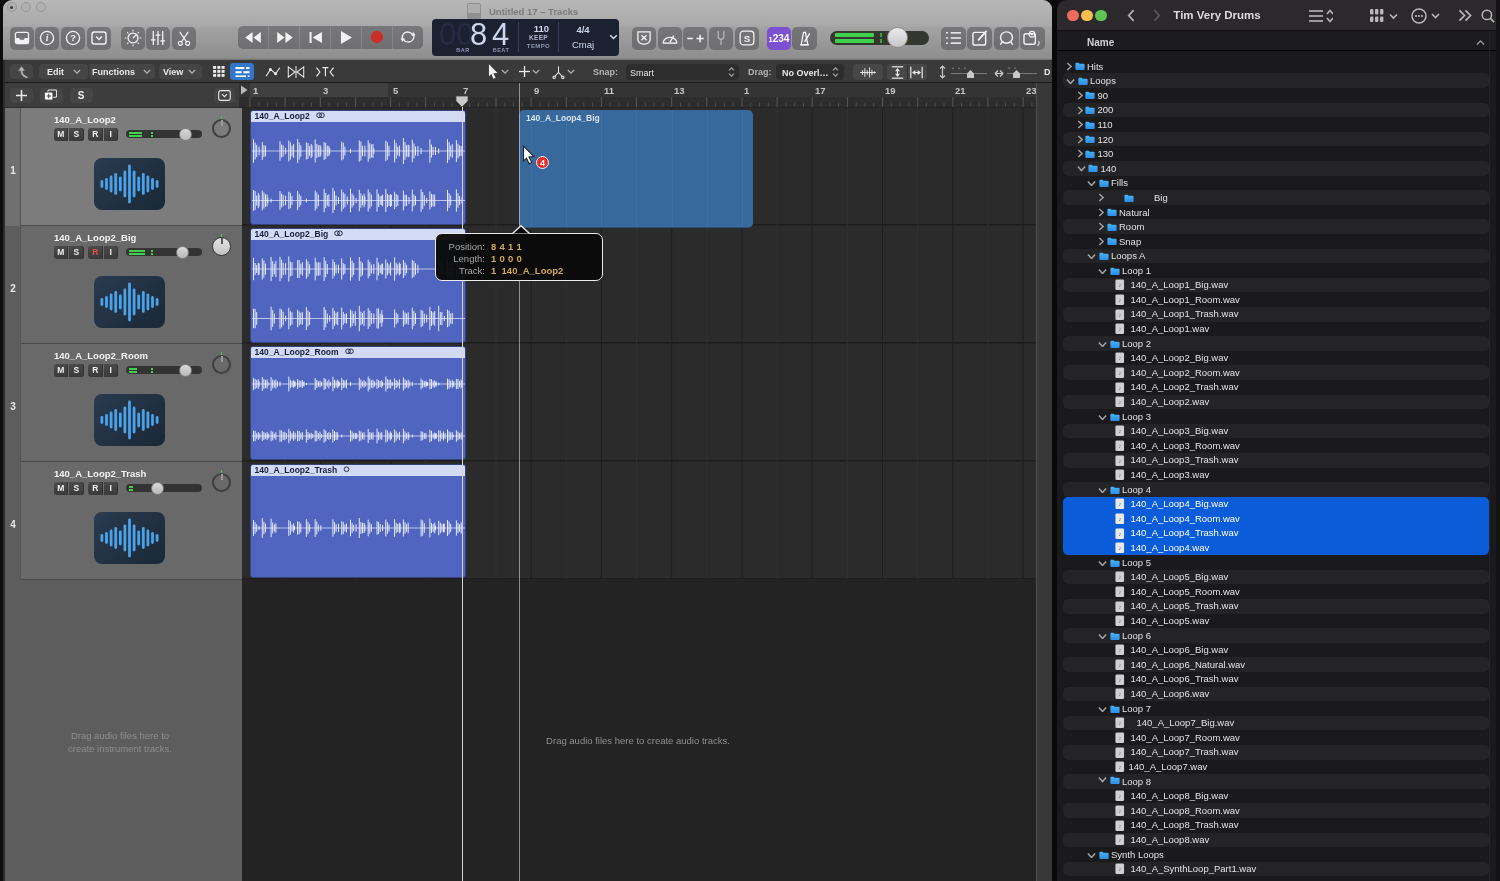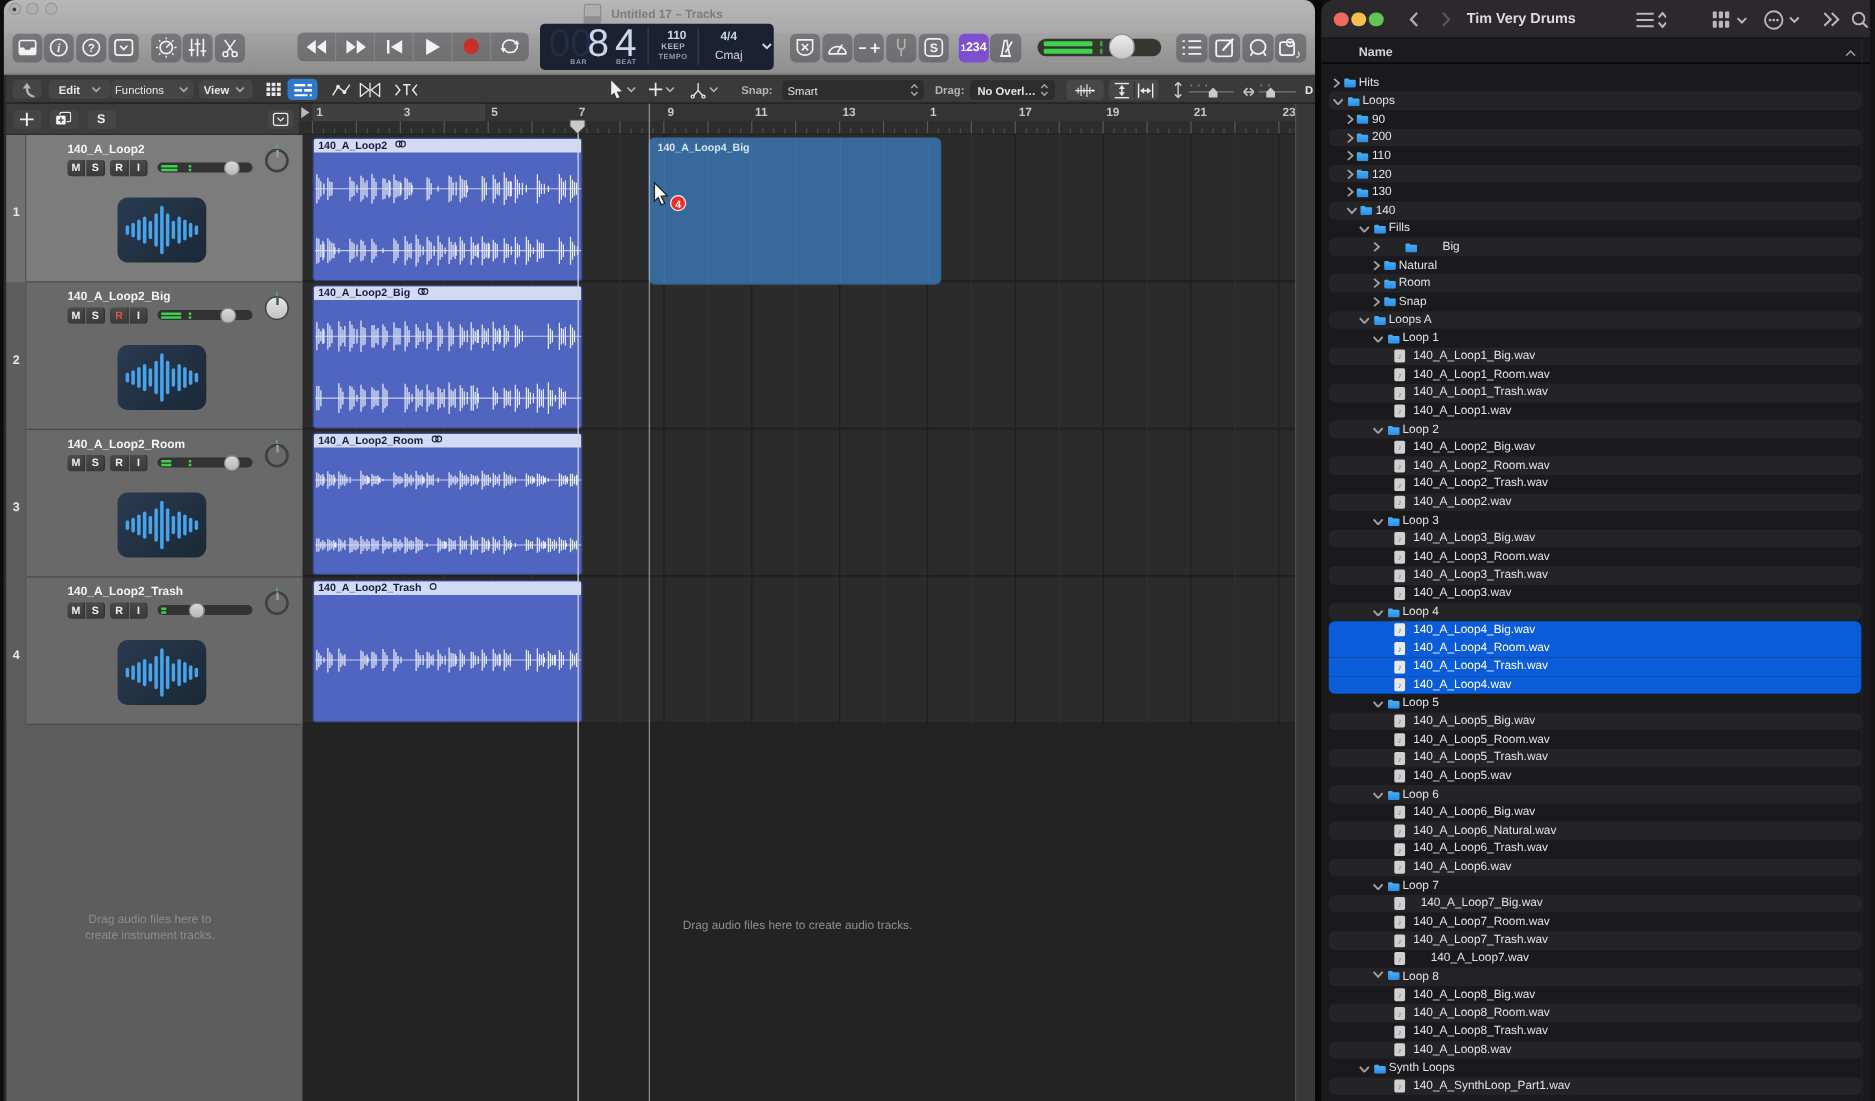--- a/index.html
+++ b/index.html
@@ -226,21 +226,21 @@
         <path d="M11.5 12.5 C 7.5 11.5 5.5 9 5.5 5.5" fill="none" stroke="#b4b4b4" stroke-width="1.8"></path>
         <polygon points="2.2,5.8 8.8,5.8 5.5,1.2" fill="#b4b4b4"></polygon>
       </svg>
 <div class="abs" style="left:36px;top:64px;width:49px;height:15px;background:#454545;border-radius:3.5px"></div>
 <div class="abs" style="left:86px;top:64px;width:66px;height:15px;background:#454545;border-radius:3.5px"></div>
 <div class="abs" style="left:156px;top:64px;width:43px;height:15px;background:#454545;border-radius:3.5px"></div>
 <div class="abs" style="left:44px;top:67px;font-size:9px;font-weight:700;color:#e9e9e9">Edit</div>
 <svg class="abs" style="left:70px;top:69px" width="8" height="5.5" viewBox="0 0 9 6">
         <path d="M1 1 4.5 4.5 8 1" fill="none" stroke="#b0b0b0" stroke-width="1.4"></path>
       </svg>
-<div class="abs" style="left:89px;top:67px;font-size:9px;font-weight:400;color:#e9e9e9">Functions</div>
+<div class="abs" style="left:89px;top:67px;font-size:9px;font-weight:700;color:#e9e9e9">Functions</div>
 <svg class="abs" style="left:140px;top:69px" width="8" height="5.5" viewBox="0 0 9 6">
         <path d="M1 1 4.5 4.5 8 1" fill="none" stroke="#b0b0b0" stroke-width="1.4"></path>
       </svg>
 <div class="abs" style="left:160px;top:67px;font-size:9px;font-weight:700;color:#e9e9e9">View</div>
 <svg class="abs" style="left:185px;top:69px" width="8" height="5.5" viewBox="0 0 9 6">
         <path d="M1 1 4.5 4.5 8 1" fill="none" stroke="#b0b0b0" stroke-width="1.4"></path>
       </svg>
 <svg class="abs" style="left:210px;top:66px" width="12" height="11" viewBox="0 0 14 13">
         <g fill="#e9e9e9">
           <rect x="0" y="0.0" width="3.6" height="3.4"></rect>
@@ -614,20 +614,31 @@
 <div class="abs" style="left:465px;top:735px;width:340px;text-align:center;font-size:9.5px;color:#8f8f8f">Drag audio files here to create audio tracks.</div>
 <div class="abs" style="left:458.5px;top:96px;width:1.5px;height:785px;background:#d5d5d5"></div>
 <svg class="abs" style="left:452px;top:95px" width="14" height="13" viewBox="0 0 14 13">
         <path d="M1 1 h12 v5 l-6 6 -6-6 z" fill="#c9c9c9" stroke="#4a4a4a" stroke-width="0.8"></path>
       </svg>
 <div class="abs" style="left:516px;top:83px;width:1px;height:798px;background:rgba(225,225,225,0.55)"></div>
 <svg class="abs" style="left:519px;top:145px" width="13.5" height="20" viewBox="0 0 13 19">
         <path d="M1.5 1 L11.5 11 L6.7 11.4 L9.4 16.8 L6.8 18 L4.4 12.5 L1.5 15.2 Z" fill="#fff" stroke="#222" stroke-width="1"></path>
       </svg>
 <div class="abs" style="left:533px;top:156px;width:13px;height:13px;border-radius:50%;background:#e8302a;border:1px solid #f2f2f2;color:#fff;font-size:8.5px;font-weight:700;text-align:center;line-height:12.5px">4</div>
+<div class="abs" style="left:432px;top:233px;width:168px;height:48px;background:rgba(10,10,10,0.96);border:1.5px solid #ececec;border-radius:7px">
+<svg class="abs" style="left:76px;top:-9px" width="18" height="9" viewBox="0 0 18 9">
+          <path d="M0.5 8.5 L9 0.8 L17.5 8.5" fill="#0a0a0a" stroke="#ececec" stroke-width="1.4"></path>
+        </svg>
+<div class="abs" style="left:6px;top:7px;width:43px;text-align:right;font-size:9.5px;color:#a5a5a5">Position:</div>
+<div class="abs" style="left:6px;top:19px;width:43px;text-align:right;font-size:9.5px;color:#a5a5a5">Length:</div>
+<div class="abs" style="left:6px;top:31px;width:43px;text-align:right;font-size:9.5px;color:#a5a5a5">Track:</div>
+<div class="abs" style="left:55px;top:7px;font-size:9.5px;font-weight:700;color:#d2a852;letter-spacing:0.3px">8 4 1 1</div>
+<div class="abs" style="left:55px;top:19px;font-size:9.5px;font-weight:700;color:#d2a852;letter-spacing:0.3px">1 0 0 0</div>
+<div class="abs" style="left:55px;top:31px;font-size:9.5px;font-weight:700;color:#d2a852">1&nbsp; 140_A_Loop2</div>
+</div>
 <div class="abs" style="left:2px;top:107.5px;width:237px;height:118px;background:#7c7c7c;border-bottom:1px solid #4a4a4a"></div>
       <div class="abs" style="left:2px;top:107.5px;width:16px;height:118px;background:#707070;border-right:1px solid #555"></div>
       <div class="abs" style="left:2px;top:164.5px;width:16px;text-align:center;font-size:10px;font-weight:700;color:#e8e8e8">1</div>
       <div class="abs" style="left:51px;top:114.0px;font-size:9.5px;font-weight:700;color:#f4f4f4">140_A_Loop2</div>
       <div class="abs" style="left:50.5px;top:128.0px;width:14.5px;height:12.5px;background:linear-gradient(#4a4a4a,#3a3a3a);border-radius:3px 0 0 3px;text-align:center;font-size:8.5px;font-weight:700;color:#f0f0f0;line-height:13px;box-shadow:inset -1px 0 0 #333">M</div>
       <div class="abs" style="left:66px;top:128.0px;width:14.5px;height:12.5px;background:linear-gradient(#4a4a4a,#3a3a3a);border-radius:0 3px 3px 0;text-align:center;font-size:8.5px;font-weight:700;color:#f0f0f0;line-height:13px;box-shadow:inset -1px 0 0 #333">S</div>
       <div class="abs" style="left:85px;top:128.0px;width:14.5px;height:12.5px;background:linear-gradient(#4a4a4a,#3a3a3a);border-radius:3px 0 0 3px;text-align:center;font-size:8.5px;font-weight:700;color:#f0f0f0;line-height:13px;box-shadow:inset -1px 0 0 #333">R</div>
       <div class="abs" style="left:100.5px;top:128.0px;width:14.5px;height:12.5px;background:linear-gradient(#4a4a4a,#3a3a3a);border-radius:0 3px 3px 0;text-align:center;font-size:8.5px;font-weight:700;color:#f0f0f0;line-height:13px;box-shadow:inset -1px 0 0 #333">I</div>
       <div class="abs" style="left:123px;top:130.0px;width:76px;height:8px;background:#333;border-radius:4px"></div>
       <div class="abs" style="left:126px;top:131.5px;width:13px;height:2.2px;background:#3fd14c"></div>
@@ -1217,21 +1228,21 @@
         <span style="font-size:9.5px;color:#e3e3e3;line-height:12px;white-space:nowrap">140_A_Loop7_Room.wav</span>
       </div>
 <div class="abs" style="left:6px;top:745.0px;width:426px;height:14.6px;background:#242325;border-radius:5px"></div>
 <div class="abs" style="left:58px;top:746.4px;display:flex;align-items:center;gap:6px;height:12px">
         <svg width="9.5" height="11.5" viewBox="0 0 11 13" style="flex:none">
           <rect x="0.5" y="0.5" width="10" height="12" rx="1.5" fill="#d0d0d0"></rect>
           <text x="5.5" y="9.5" font-size="7.5" fill="#808080" text-anchor="middle">♪</text>
         </svg>
         <span style="font-size:9.5px;color:#e3e3e3;line-height:12px;white-space:nowrap">140_A_Loop7_Trash.wav</span>
       </div>
-<div class="abs" style="left:58px;top:761.0px;display:flex;align-items:center;gap:20px;height:12px">
+<div class="abs" style="left:58px;top:761.0px;display:flex;align-items:center;gap:4px;height:12px">
         <svg width="9.5" height="11.5" viewBox="0 0 11 13" style="flex:none">
           <rect x="0.5" y="0.5" width="10" height="12" rx="1.5" fill="#d0d0d0"></rect>
           <text x="5.5" y="9.5" font-size="7.5" fill="#808080" text-anchor="middle">♪</text>
         </svg>
         <span style="font-size:9.5px;color:#e3e3e3;line-height:12px;white-space:nowrap">140_A_Loop7.wav</span>
       </div>
 <div class="abs" style="left:6px;top:774.2px;width:426px;height:14.6px;background:#242325;border-radius:5px"></div>
 <div class="abs" style="left:41px;top:776.0px;display:flex;gap:2.5px;height:11.5px">
         <svg width="9" height="6.5" viewBox="0 0 10 7" style="flex:none">
           <path d="M1 1.5 5 6 9 1.5" fill="none" stroke="#a2a2a2" stroke-width="1.7"></path>

